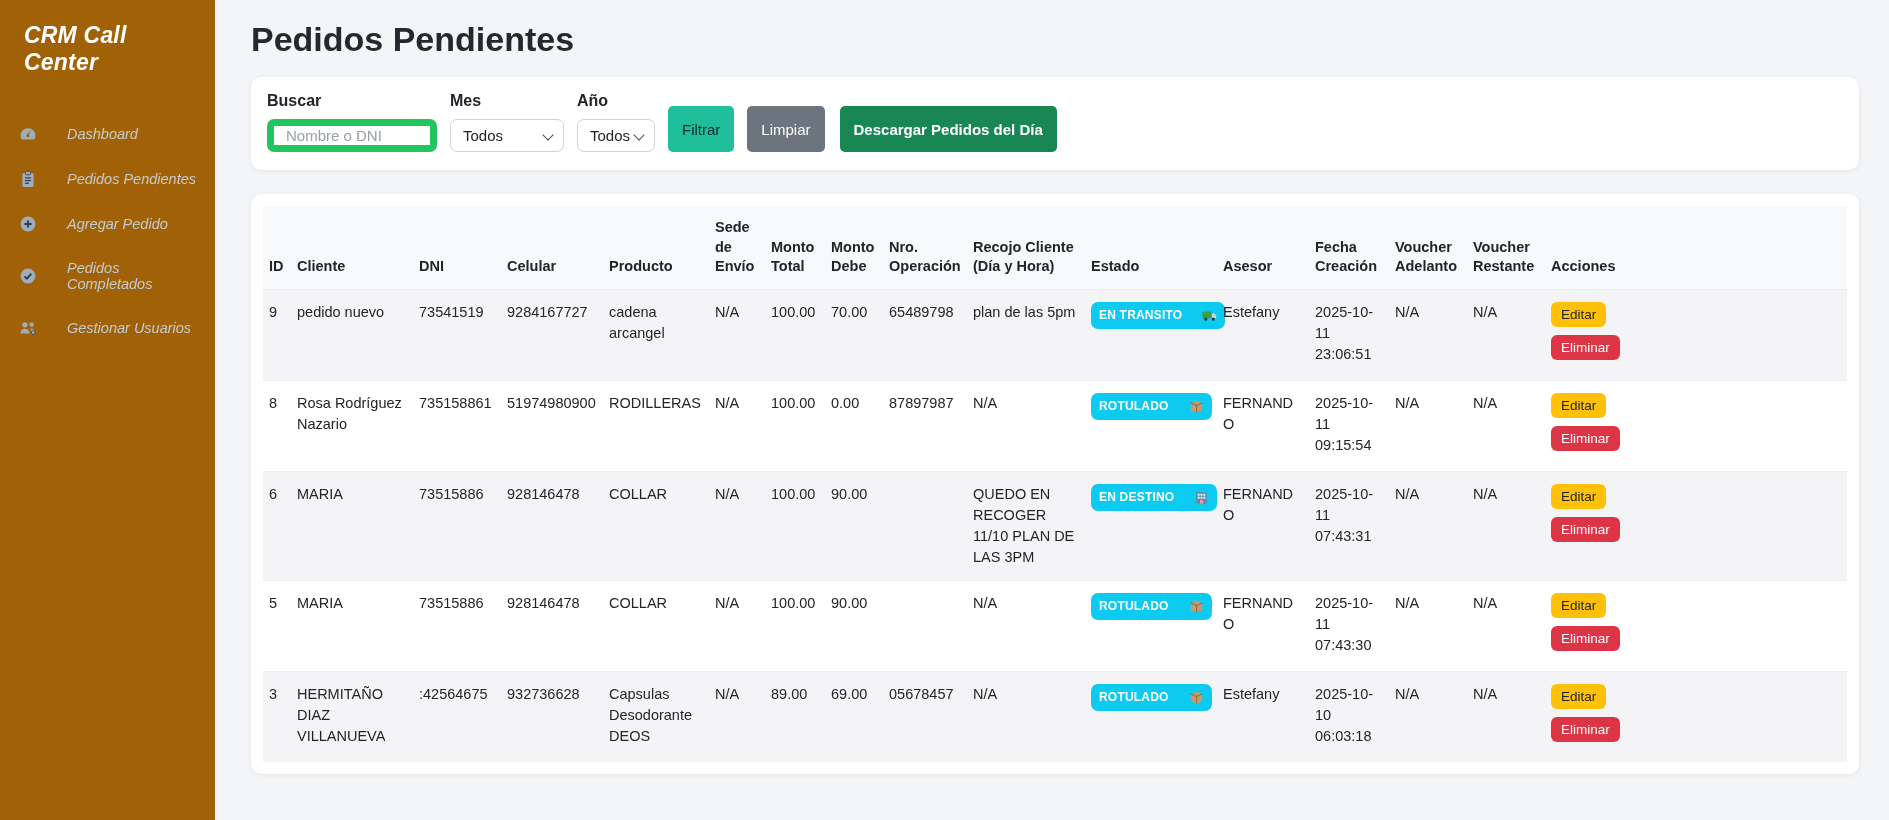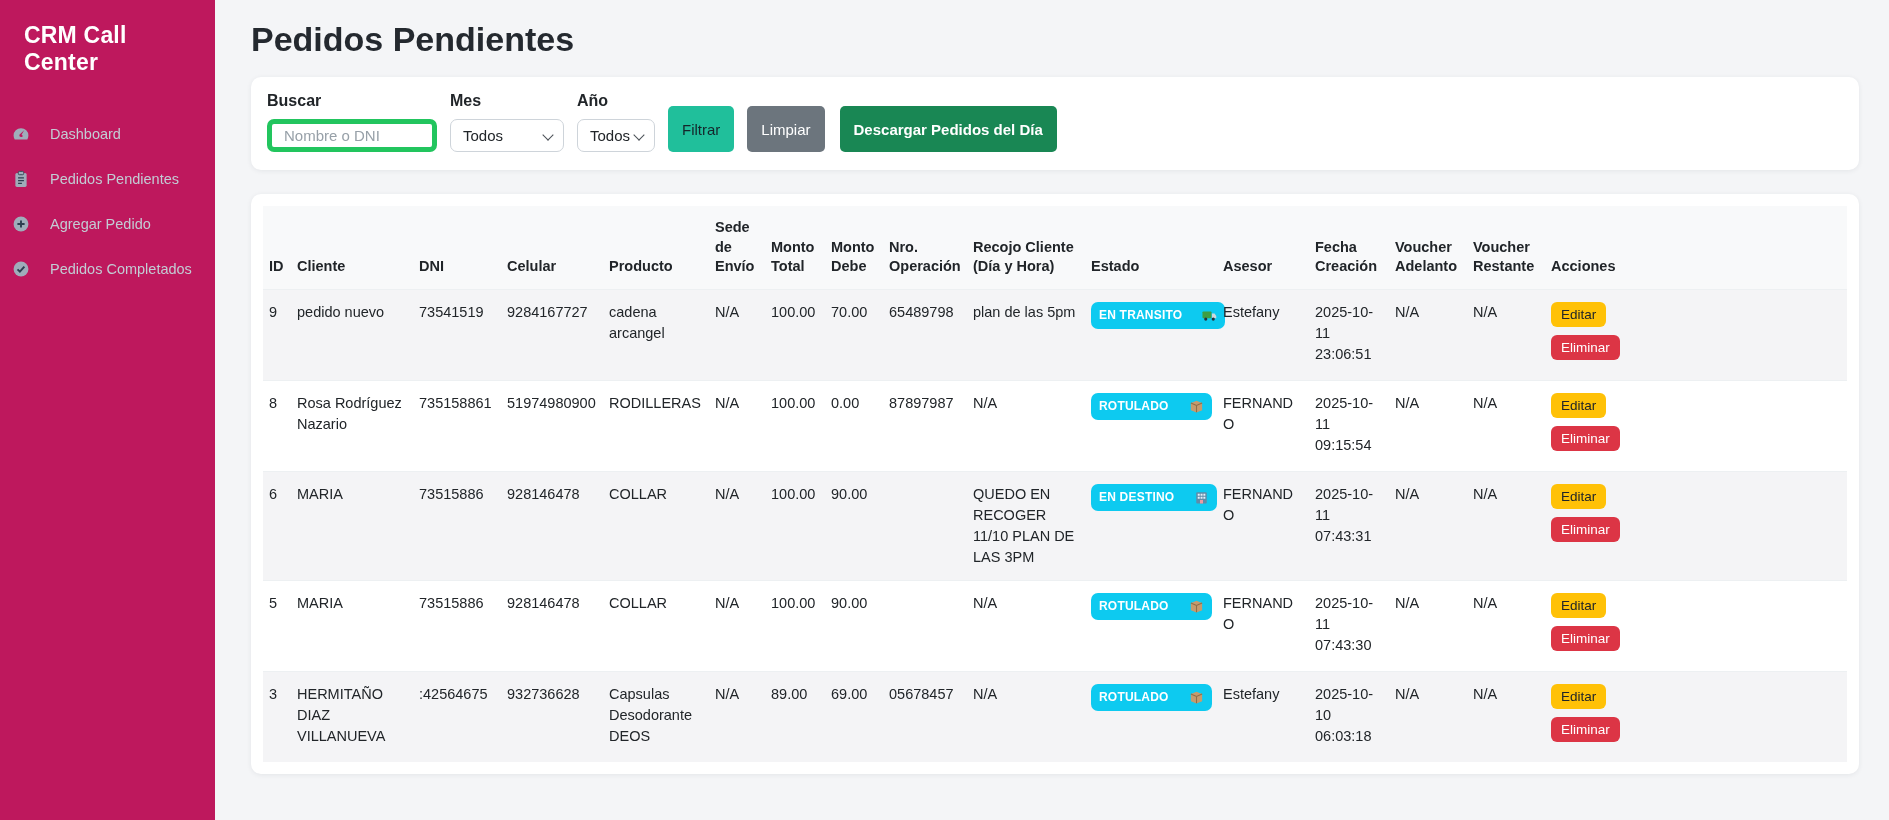--- a/index.html
+++ b/index.html
@@ -5,45 +5,46 @@
   * { box-sizing: border-box; margin: 0; padding: 0; }
   html, body { width: 1889px; height: 820px; overflow: hidden; }
   body {
     font-family: "Liberation Sans", sans-serif;
     background: #f4f5f7;
     color: #212529;
   }
   
   .sidebar {
     position: fixed; left: 0; top: 0; width: 215px; height: 820px;
-    background: #be185d;
+    background: #a16207;
+    font-style: italic;
   }
   .brand {
     color: #ffffff; font-size: 23px; font-weight: 700;
     padding: 22px 22px 10px 24px; letter-spacing: .2px;
   }
   .nav { margin-top: 30px; }
   .nav-item {
-    display: flex; align-items: center; gap: 20px;
-    padding: 9px 12px; margin-bottom: 9px; cursor: pointer;
+    display: flex; align-items: center; gap: 30px;
+    padding: 9px 19px; margin-bottom: 9px; cursor: pointer;
     color: #c3ccd4; font-size: 14.5px;
   }
   .nav-icon { width: 18px; height: 18px; display: inline-flex; align-items: center; justify-content: center; flex: 0 0 18px; }
   
   .main { margin-left: 215px; padding: 14px 30px 0 36px; }
   h1.page-title { font-size: 34px; font-weight: 700; color: #24292f; margin: 6px 0 18px; }
   .card {
     background: #ffffff; border-radius: 10px;
     box-shadow: 0 1px 5px rgba(40,50,60,.08);
   }
   
   .filter-card { display: flex; align-items: flex-end; gap: 13px; padding: 15px 16px 18px; }
   .field label { display: block; font-size: 16px; font-weight: 700; margin-bottom: 9px; color: #212529; }
   .text-input {
-    width: 170px; height: 33px; border: 5px solid #22c55e; border-radius: 7px;
+    width: 170px; height: 33px; border: 7px solid #22c55e; border-radius: 7px;
     padding: 0 12px; font-size: 15px; font-family: inherit; color: #212529; outline: none;
   }
   .text-input::placeholder { color: #97a0a8; }
   .select {
     position: relative; height: 33px; border: 1px solid #ced4da; border-radius: 7px;
     display: flex; align-items: center; padding: 0 26px 0 12px; font-size: 15px;
     cursor: pointer; background: #fff; color: #212529;
   }
   .select.w-mes { width: 114px; }
   .select.w-ano { width: 78px; padding-right: 22px; }
@@ -132,20 +133,33 @@
 
           <svg width="18" height="18" viewBox="0 0 16 16">
             <circle cx="8" cy="8" r="6.6" fill="#9fadba"></circle>
             <path d="M4.9 8.3l2.1 2.1 4-4.6" stroke="#2d3e50" stroke-width="1.7" fill="none"></path>
           </svg>
 
         </span>
         <span class="nav-label">Pedidos Completados</span>
       </div>
 
+      <div class="nav-item">
+        <span class="nav-icon">
+
+          <svg width="18" height="18" viewBox="0 0 16 16">
+            <circle cx="5.3" cy="5.2" r="2.4" fill="#9fadba"></circle>
+            <path d="M1.2 12.8c0-2.3 1.8-4.1 4.1-4.1s4.1 1.8 4.1 4.1z" fill="#9fadba"></path>
+            <circle cx="11.2" cy="4.8" r="2" fill="#9fadba"></circle>
+            <path d="M10.2 8.2c2.1.1 3.8 1.8 3.8 4h-2.6" fill="#9fadba"></path>
+            <circle cx="12.6" cy="12" r="1.7" fill="#9fadba" stroke="#2d3e50" stroke-width=".7"></circle>
+          </svg>
+        </span>
+        <span class="nav-label">Gestionar Usuarios</span>
+      </div>
     </nav>
 </aside>
 
 <main class="main">
   <h1 class="page-title">Pedidos Pendientes</h1>
 
   <section class="card filter-card">
     <div class="field">
       <label>Buscar</label>
       <input class="text-input" type="text" placeholder="Nombre o DNI" style="">

